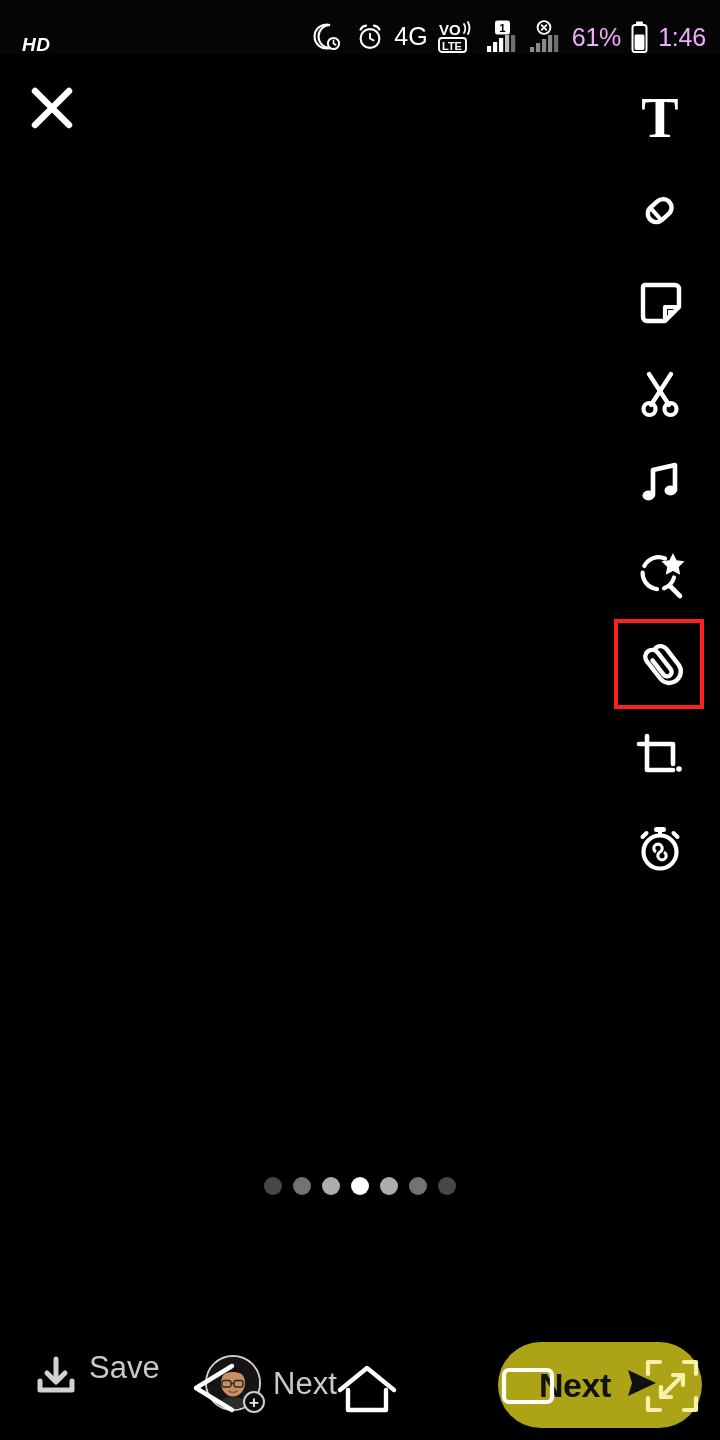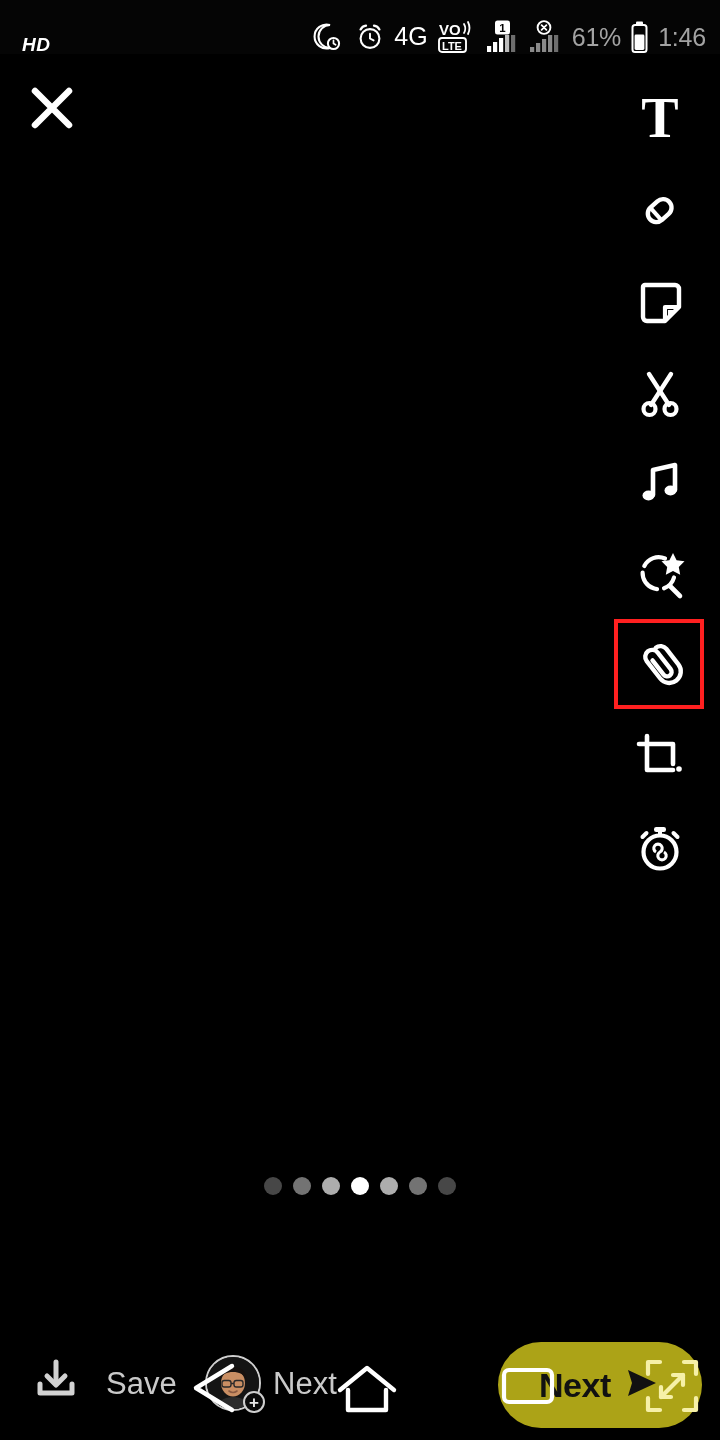--- a/index.html
+++ b/index.html
@@ -52,21 +52,21 @@
     align-items: center;
     gap: 9px;
   }
   .sb-icon {
     display: inline-flex;
     align-items: center;
     justify-content: center;
     color: #fde047;
   }
   .sb-text {
-    color: #a3a3a3;
+    color: #f0abfc;
     font-size: 25px;
     font-weight: 500;
     line-height: 1;
     letter-spacing: -0.2px;
   }
   .sb-4g {
     color:#fff;
     font-size: 25px;
     font-weight: 500;
     line-height:1;
@@ -158,22 +158,21 @@
     bottom: 0;
     width: 720px;
     height: 110px;
     z-index: 30;
   }
   #save-button {
     position: absolute;
     left: 30px;
     top: 22px;
     display: flex;
-    align-items: center;
-    gap: 24px;
+    gap: 7px;
     height: 62px;
   }
   #save-button .label {
     color: #c9c9c9;
     font-size: 31px;
     font-weight: 400;
     line-height: 1;
   }
   #story-button {
     position: absolute;

